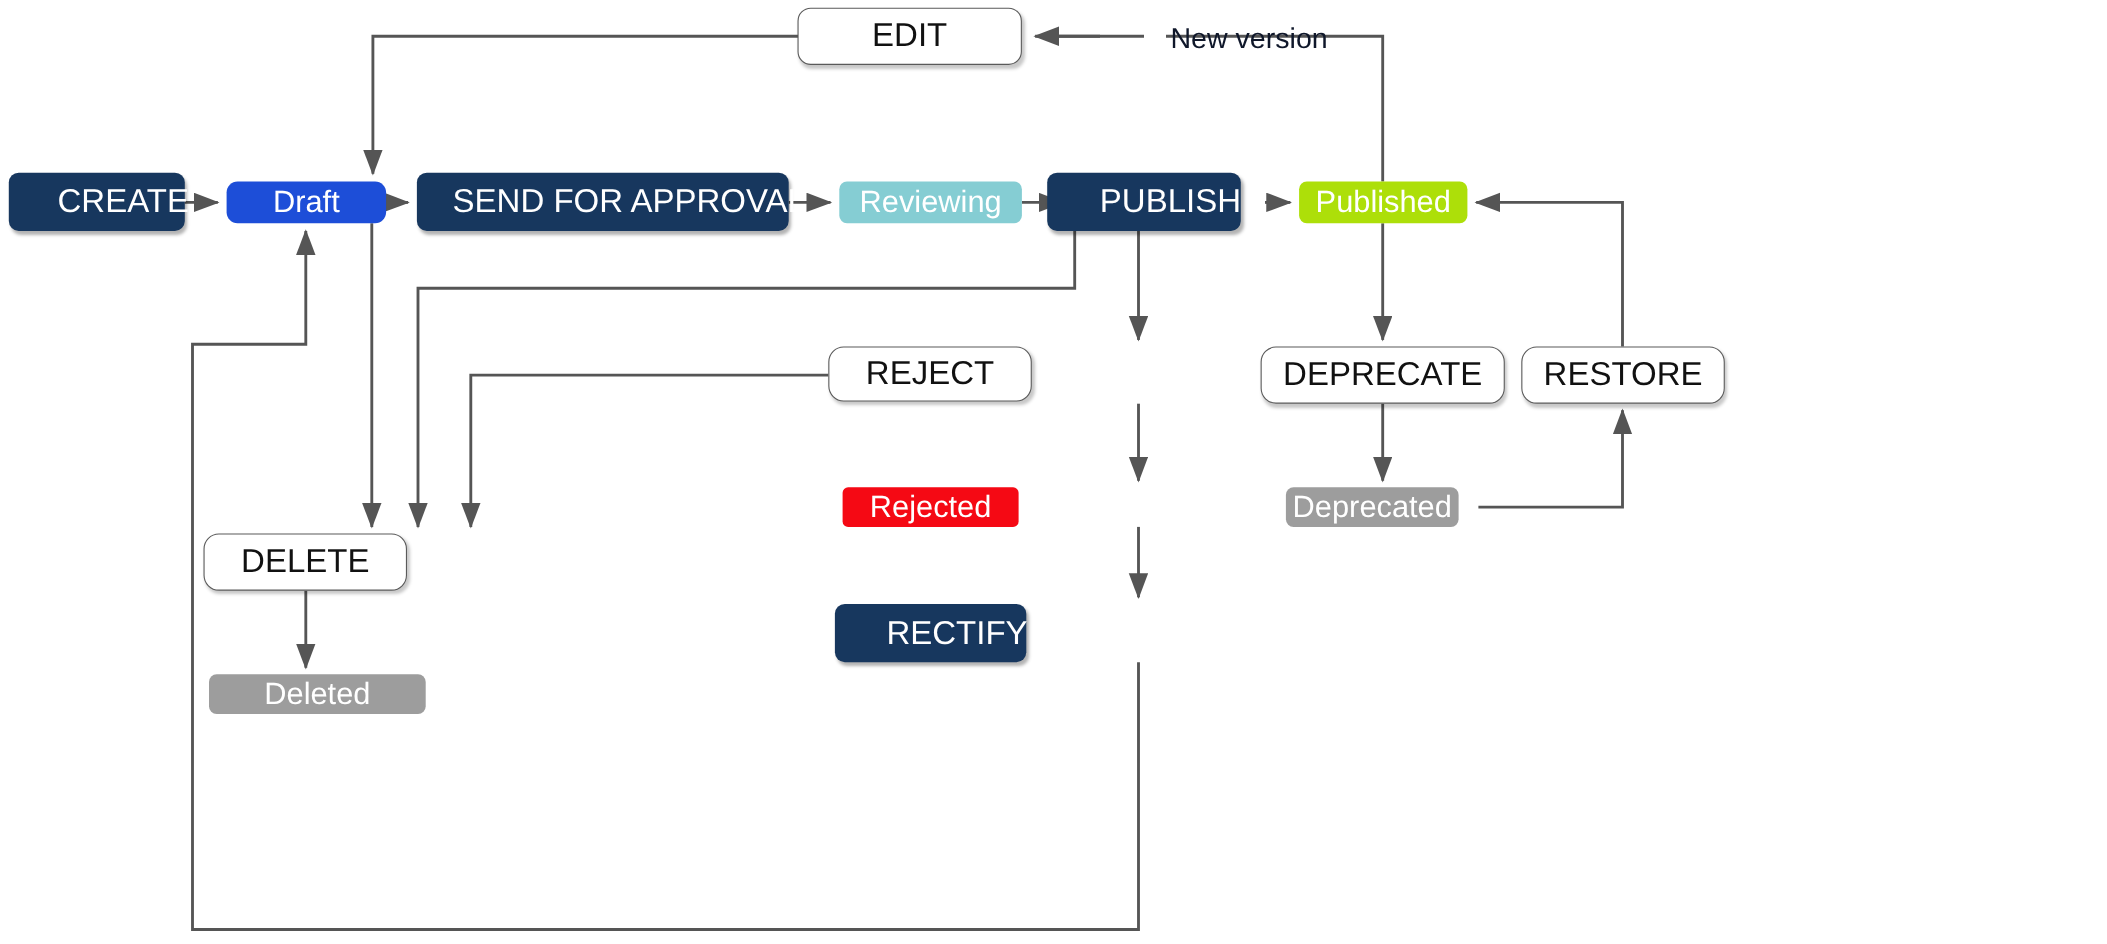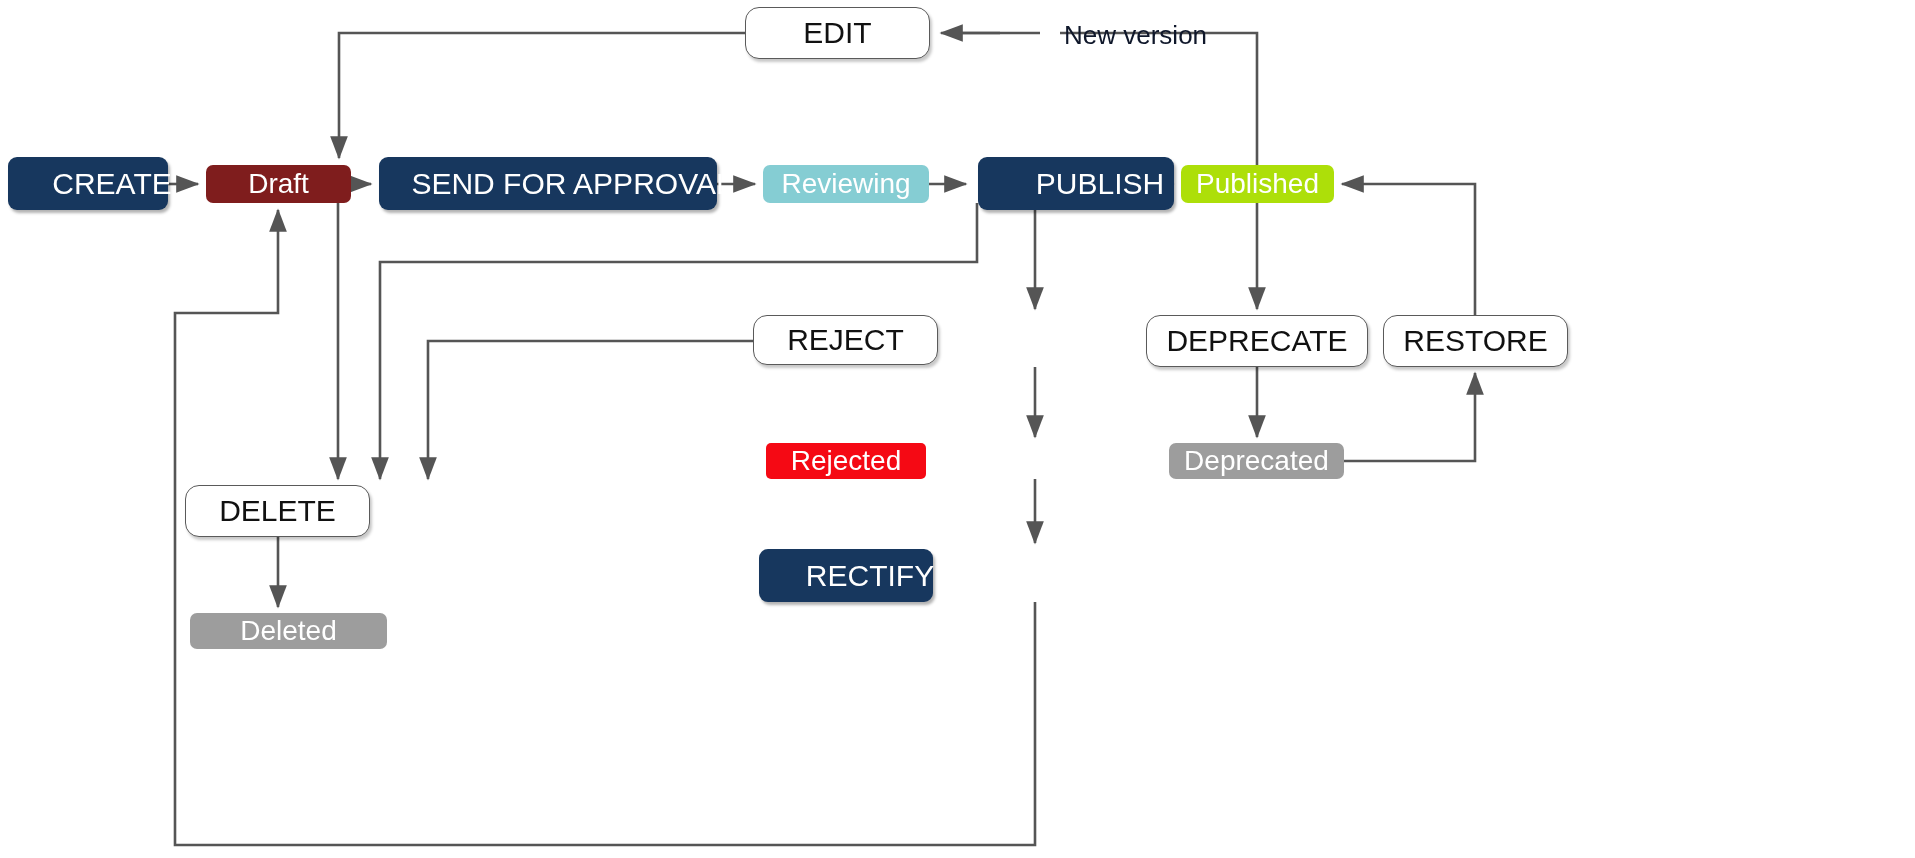--- a/index.html
+++ b/index.html
@@ -45,21 +45,21 @@
     border-radius:14px;
     font-size:30px;
     box-shadow:2px 3px 3px rgba(0,0,0,0.22);
   }
   
   .n-state{
     border-radius:7px;
     font-size:28px;
     color:#ffffff;
   }
-  .s-draft{background:#7f1d1d;}
+  .s-draft{background:#1d4ed8;border-radius:10px;}
   .s-reviewing{background:#85cdd3;}
   .s-published{background:#addf09;}
   .s-rejected{background:#f50914;border-radius:5px;}
   .s-deleted{background:#9d9d9d;}
   .s-deprecated{background:#9d9d9d;}
   .edge-label{
     position:absolute;
     font-size:26px;
     color:#0f172a;
     white-space:nowrap;
@@ -129,29 +129,29 @@
   </div>
 
   <div class="node n-action" style="left:379px;top:157px;width:338px;height:53px;">
     <span>SEND FOR APPROVAL</span>
   </div>
 
   <div class="node n-state s-reviewing" style="left:763px;top:165px;width:166px;height:38px;">
     <span>Reviewing</span>
   </div>
 
-  <div class="node n-action" style="left:978px;top:157px;width:196px;height:53px;justify-content:center;">
+  <div class="node n-action" style="left:952px;top:157px;width:176px;height:53px;justify-content:center;">
     <span>PUBLISH</span>
   </div>
 
   <div class="node n-state s-published" style="left:1181px;top:165px;width:153px;height:38px;">
     <span>Published</span>
   </div>
 
-  <div class="node n-plain" style="left:745px;top:7px;width:185px;height:52px;">
+  <div class="node n-plain" style="left:725px;top:7px;width:204px;height:52px;border-radius:12px;">
     <span>EDIT</span>
   </div>
 
   <div class="node n-plain" style="left:753px;top:315px;width:185px;height:50px;">
     <span>REJECT</span>
   </div>
 
   <div class="node n-state s-rejected" style="left:766px;top:443px;width:160px;height:36px;">
     <span>Rejected</span>
   </div>
@@ -165,21 +165,21 @@
   </div>
 
   <div class="node n-state s-deleted" style="left:190px;top:613px;width:197px;height:36px;">
     <span>Deleted</span>
   </div>
 
   <div class="node n-plain" style="left:1146px;top:315px;width:222px;height:52px;text-align:right;">
     <span>DEPRECATE</span>
   </div>
 
-  <div class="node n-state s-deprecated" style="left:1169px;top:443px;width:175px;height:36px;text-align:center;">
+  <div class="node n-state s-deprecated" style="left:1169px;top:443px;width:157px;height:36px;text-align:center;">
     <span>Deprecated</span>
   </div>
 
   <div class="node n-plain" style="left:1383px;top:315px;width:185px;height:52px;">
     <span>RESTORE</span>
   </div>
 
   <div class="edge-label" style="left:1064px;top:20px;">New version</div>
 
 </div>

